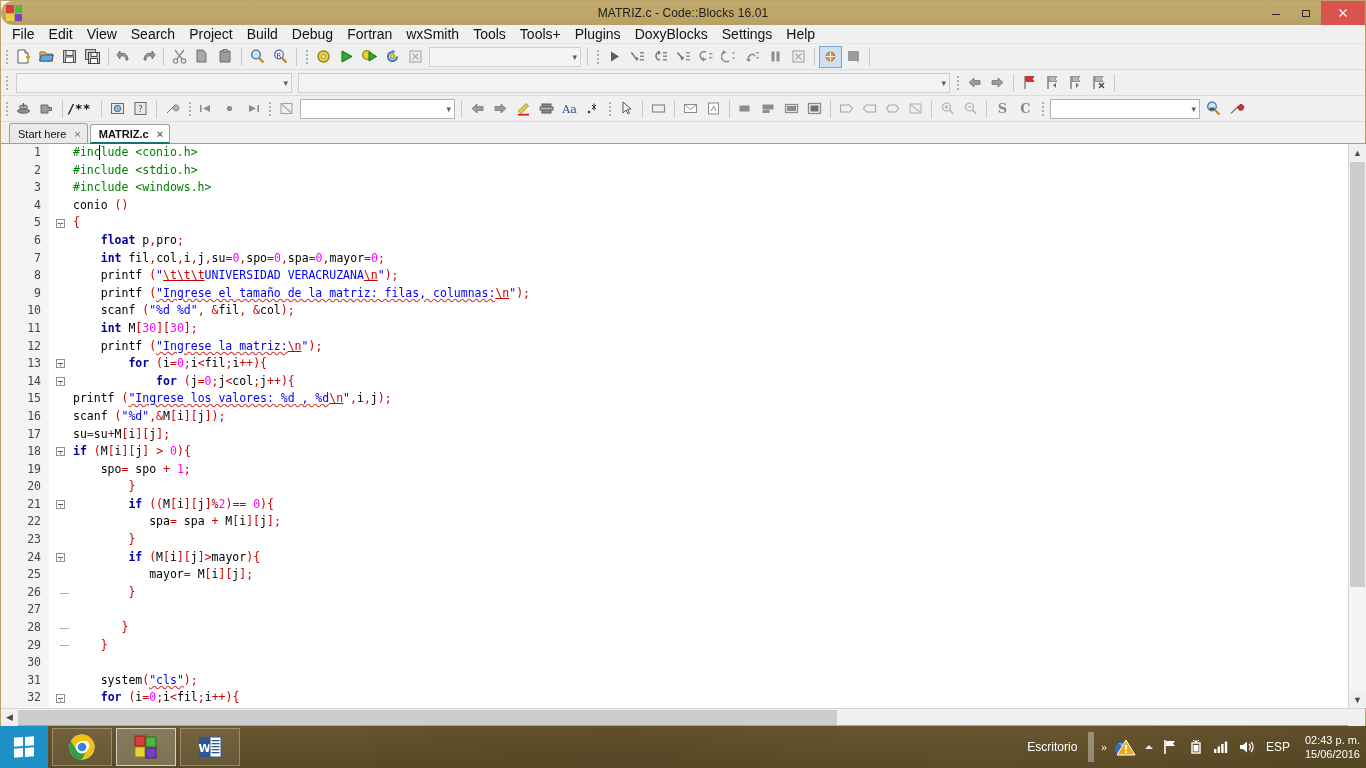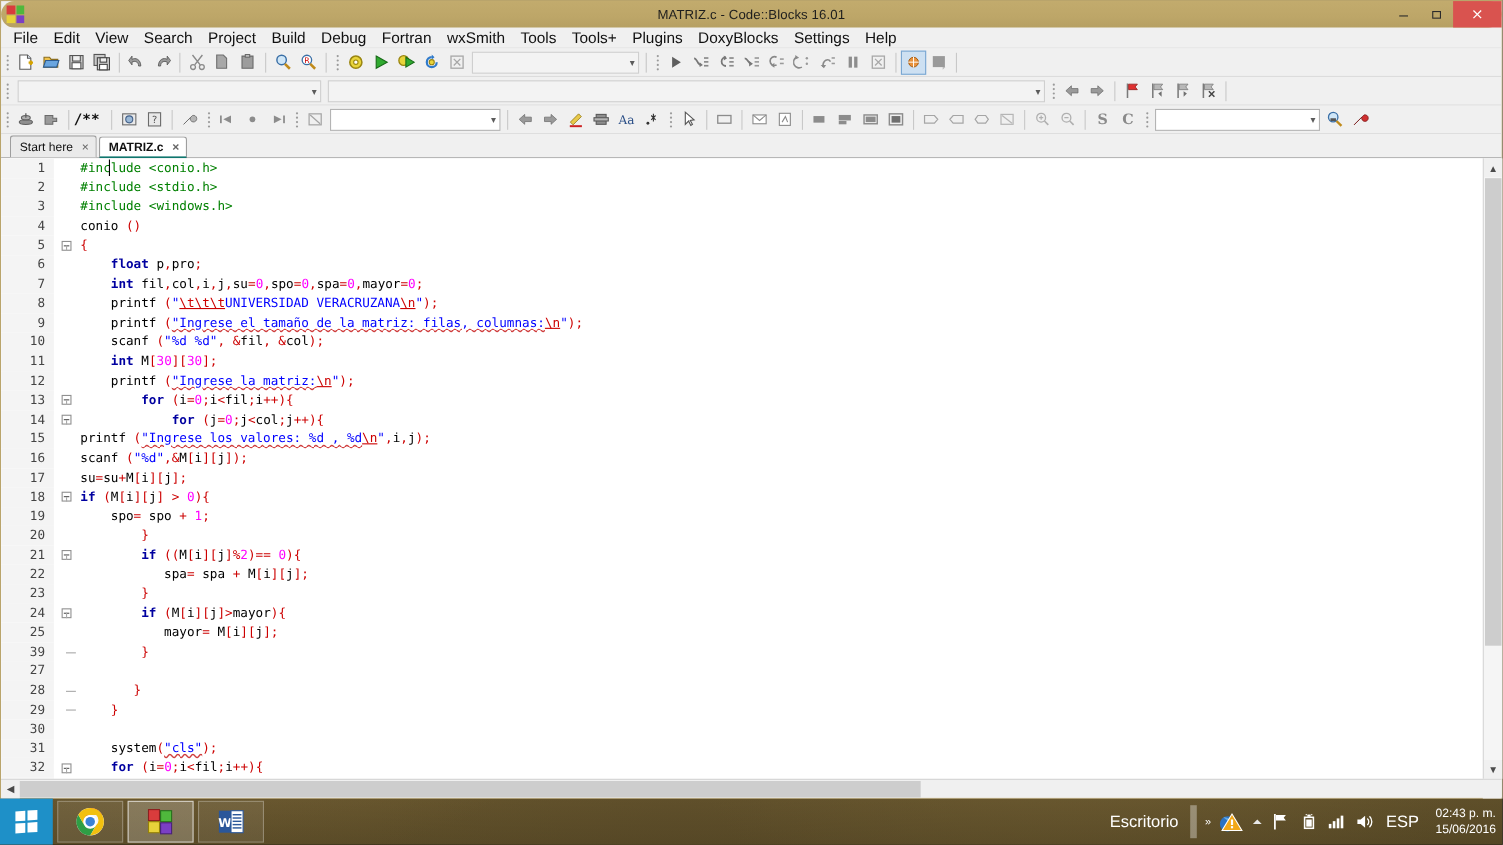--- a/index.html
+++ b/index.html
@@ -197,21 +197,21 @@
   .win-logo { display:grid; grid-template-columns:1fr 1fr; grid-template-rows:1fr 1fr; gap:2px; width:20px; height:20px; transform: skewY(-4deg); }
   .win-logo i { background:#fff; display:block; }
   .task-btn {
     width: 60px; height: 38px; margin-left: 4px;
     border: 1px solid rgba(255,255,255,0.28);
     background: rgba(255,255,255,0.08);
     display: flex; align-items: center; justify-content: center;
   }
   .task-btn.active { border-color: rgba(255,255,255,0.65); background: rgba(255,255,255,0.22); }
   .tray { margin-left: auto; display: flex; align-items: center; height: 42px; padding-right: 6px; gap: 7px; }
-  .tray-text { color: #fff; font-size: 15px; }
+  .tray-text { color: #fff; font-size: 12px; }
   .tray-icon { display:flex; align-items:center; justify-content:center; }
   .clock { color:#fff; font-size:11px; line-height:14px; text-align:right; padding-left:4px; }
   .showdesk { width: 6px; height: 30px; background: rgba(255,255,255,0.35); margin-left: 4px; }
 </style>
 </head>
 <body>
 
 <div id="app">
   <div class="desktop"></div>
 
@@ -817,21 +817,21 @@
             <div class="line"><div class="gutter-num">16</div><div class="gutter-fold"><div class="fold-line"></div></div><div class="code-text"><span class="pl">scanf </span><span class="op">(</span><span class="st">"%d"</span><span class="op">,&amp;</span><span class="pl">M</span><span class="op">[</span><span class="pl">i</span><span class="op">][</span><span class="pl">j</span><span class="op">]);</span></div></div>
             <div class="line"><div class="gutter-num">17</div><div class="gutter-fold"><div class="fold-line"></div></div><div class="code-text"><span class="pl">su</span><span class="op">=</span><span class="pl">su</span><span class="op">+</span><span class="pl">M</span><span class="op">[</span><span class="pl">i</span><span class="op">][</span><span class="pl">j</span><span class="op">];</span></div></div>
             <div class="line"><div class="gutter-num">18</div><div class="gutter-fold"><div class="fold-box"></div><div class="fold-line half-top"></div></div><div class="code-text"><span class="k">if</span><span class="op"> (</span><span class="pl">M</span><span class="op">[</span><span class="pl">i</span><span class="op">][</span><span class="pl">j</span><span class="op">] &gt; </span><span class="nu">0</span><span class="op">){</span></div></div>
             <div class="line"><div class="gutter-num">19</div><div class="gutter-fold"><div class="fold-line"></div></div><div class="code-text"><span class="pl">    spo</span><span class="op">= </span><span class="pl">spo </span><span class="op">+ </span><span class="nu">1</span><span class="op">;</span></div></div>
             <div class="line"><div class="gutter-num">20</div><div class="gutter-fold"><div class="fold-line"></div></div><div class="code-text"><span class="pl">        </span><span class="op">}</span></div></div>
             <div class="line"><div class="gutter-num">21</div><div class="gutter-fold"><div class="fold-box"></div><div class="fold-line half-top"></div></div><div class="code-text"><span class="pl">        </span><span class="k">if</span><span class="op"> ((</span><span class="pl">M</span><span class="op">[</span><span class="pl">i</span><span class="op">][</span><span class="pl">j</span><span class="op">]</span><span class="op">%</span><span class="nu">2</span><span class="op">)== </span><span class="nu">0</span><span class="op">){</span></div></div>
             <div class="line"><div class="gutter-num">22</div><div class="gutter-fold"><div class="fold-line"></div></div><div class="code-text"><span class="pl">           spa</span><span class="op">= </span><span class="pl">spa </span><span class="op">+ </span><span class="pl">M</span><span class="op">[</span><span class="pl">i</span><span class="op">][</span><span class="pl">j</span><span class="op">];</span></div></div>
             <div class="line"><div class="gutter-num">23</div><div class="gutter-fold"><div class="fold-line"></div></div><div class="code-text"><span class="pl">        </span><span class="op">}</span></div></div>
             <div class="line"><div class="gutter-num">24</div><div class="gutter-fold"><div class="fold-box"></div><div class="fold-line half-top"></div></div><div class="code-text"><span class="pl">        </span><span class="k">if</span><span class="op"> (</span><span class="pl">M</span><span class="op">[</span><span class="pl">i</span><span class="op">][</span><span class="pl">j</span><span class="op">]&gt;</span><span class="pl">mayor</span><span class="op">){</span></div></div>
             <div class="line"><div class="gutter-num">25</div><div class="gutter-fold"><div class="fold-line"></div></div><div class="code-text"><span class="pl">           mayor</span><span class="op">= </span><span class="pl">M</span><span class="op">[</span><span class="pl">i</span><span class="op">][</span><span class="pl">j</span><span class="op">];</span></div></div>
-            <div class="line"><div class="gutter-num">39</div><div class="gutter-fold"><div class="fold-line half-bot"></div><div class="fold-tick"></div></div><div class="code-text"><span class="pl">        </span><span class="op">}</span></div></div>
+            <div class="line"><div class="gutter-num">26</div><div class="gutter-fold"><div class="fold-line half-bot"></div><div class="fold-tick"></div></div><div class="code-text"><span class="pl">        </span><span class="op">}</span></div></div>
             <div class="line"><div class="gutter-num">27</div><div class="gutter-fold"><div class="fold-line"></div></div><div class="code-text"></div></div>
             <div class="line"><div class="gutter-num">28</div><div class="gutter-fold"><div class="fold-line half-bot"></div><div class="fold-tick"></div></div><div class="code-text"><span class="pl">       </span><span class="op">}</span></div></div>
             <div class="line"><div class="gutter-num">29</div><div class="gutter-fold"><div class="fold-line half-bot"></div><div class="fold-tick"></div></div><div class="code-text"><span class="pl">    </span><span class="op">}</span></div></div>
             <div class="line"><div class="gutter-num">30</div><div class="gutter-fold"><div class="fold-line"></div></div><div class="code-text"></div></div>
             <div class="line"><div class="gutter-num">31</div><div class="gutter-fold"><div class="fold-line"></div></div><div class="code-text"><span class="pl">    system</span><span class="op">(</span><span class="st sq">"cls"</span><span class="op">);</span></div></div>
             <div class="line"><div class="gutter-num">32</div><div class="gutter-fold"><div class="fold-box"></div><div class="fold-line half-top"></div></div><div class="code-text"><span class="pl">    </span><span class="k">for</span><span class="op"> (</span><span class="pl">i</span><span class="op">=</span><span class="nu">0</span><span class="op">;</span><span class="pl">i</span><span class="op">&lt;</span><span class="pl">fil</span><span class="op">;</span><span class="pl">i</span><span class="op">++</span><span class="op">){</span></div></div>
             <div class="line"><div class="gutter-num">33</div><div class="code-text"></div></div>
           </div>
         <div class="vscroll">
           <div class="sb-arrow">▲</div>

